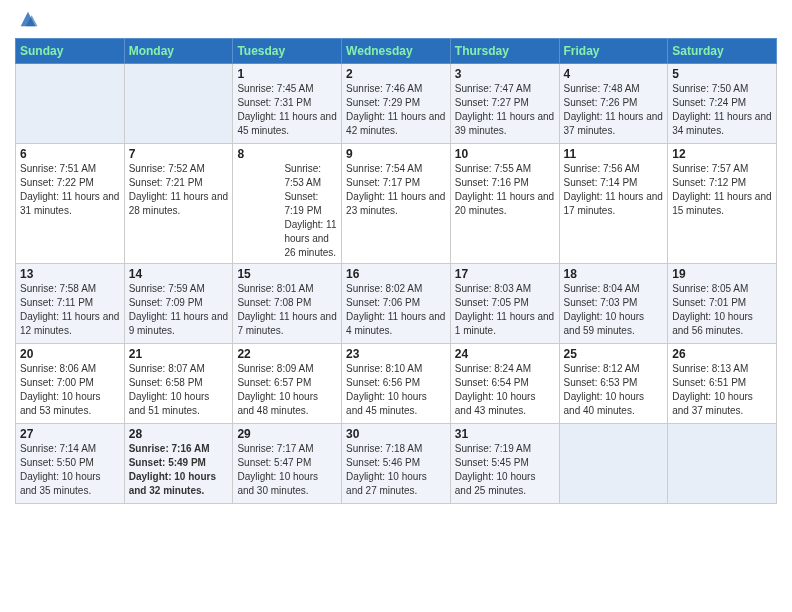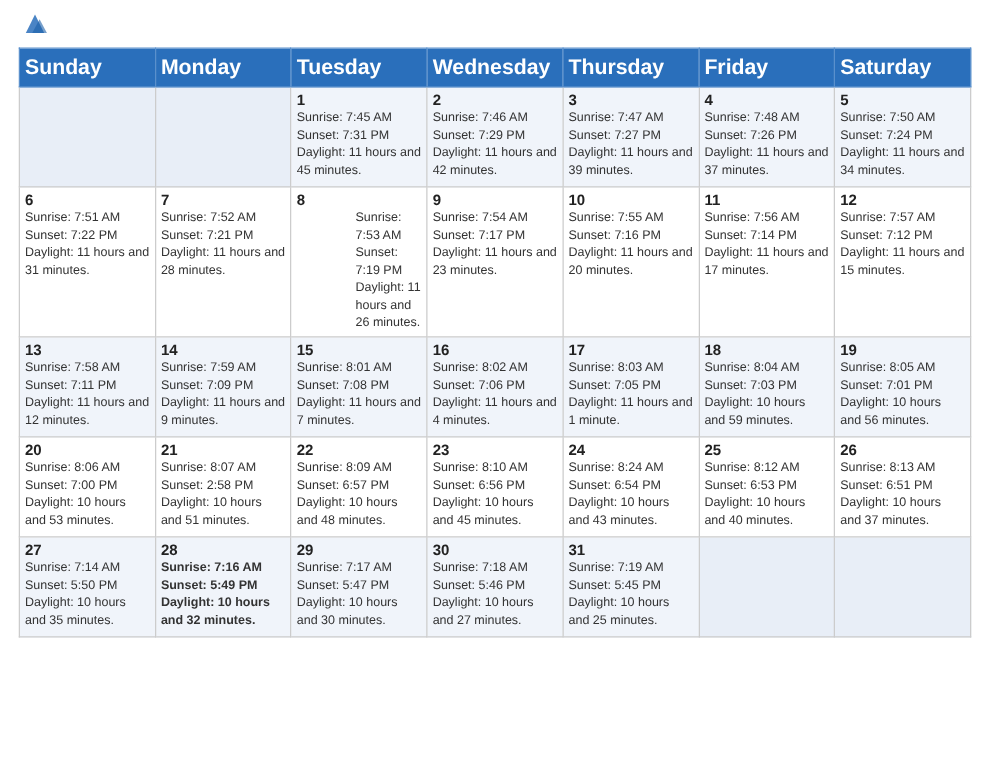--- a/index.html
+++ b/index.html
@@ -59,22 +59,22 @@
       font-size: 14px;
       color: #555;
     }
     table {
       width: 100%;
       border-collapse: collapse;
       table-layout: fixed;
     }
     thead tr th {
       background-color: #2a6fbb;
-      color: #ffffff;
-      font-size: 17px;
+      color: #86efac;
+      font-size: 12px;
       font-weight: bold;
       padding: 5px 4px;
       text-align: left;
       border: 1px solid #5a90cc;
     }
     tbody tr td {
       border: 1px solid #ccc;
       vertical-align: top;
       padding: 3px 4px;
       font-size: 10px;
@@ -261,21 +261,21 @@
         <tr>
           <td>
             <span class="day-number">20</span>
             <div class="day-info" style="white-space: pre-line;">Sunrise: 8:06 AM
 Sunset: 7:00 PM
 Daylight: 10 hours and 53 minutes.</div>
           </td>
           <td>
             <span class="day-number">21</span>
             <div class="day-info" style="white-space: pre-line;">Sunrise: 8:07 AM
-Sunset: 2:58 PM
+Sunset: 6:58 PM
 Daylight: 10 hours and 51 minutes.</div>
           </td>
           <td>
             <span class="day-number">22</span>
             <div class="day-info" style="white-space: pre-line;">Sunrise: 8:09 AM
 Sunset: 6:57 PM
 Daylight: 10 hours and 48 minutes.</div>
           </td>
           <td>
             <span class="day-number">23</span>

